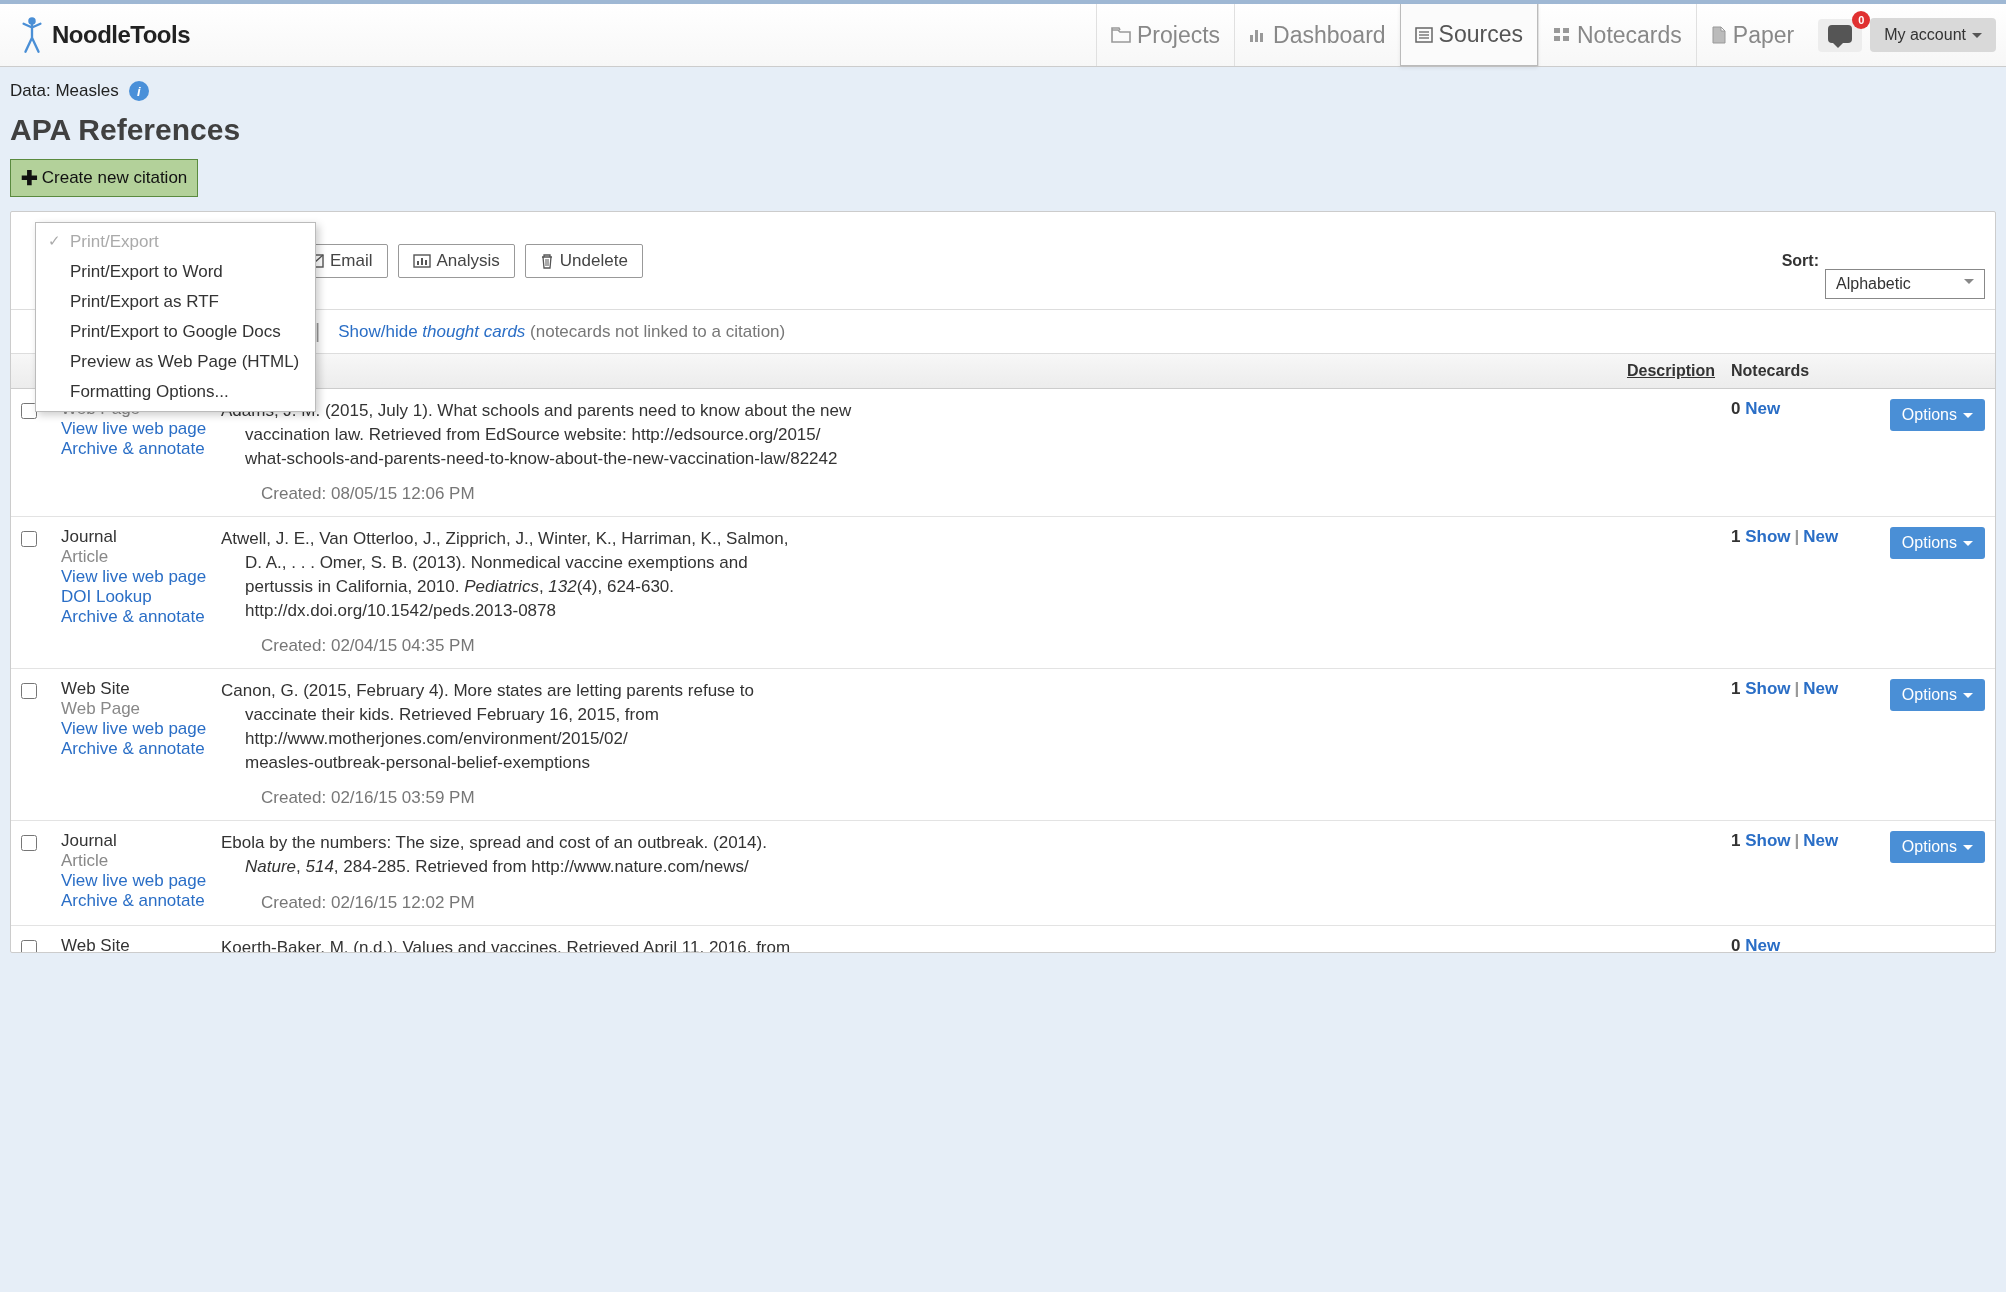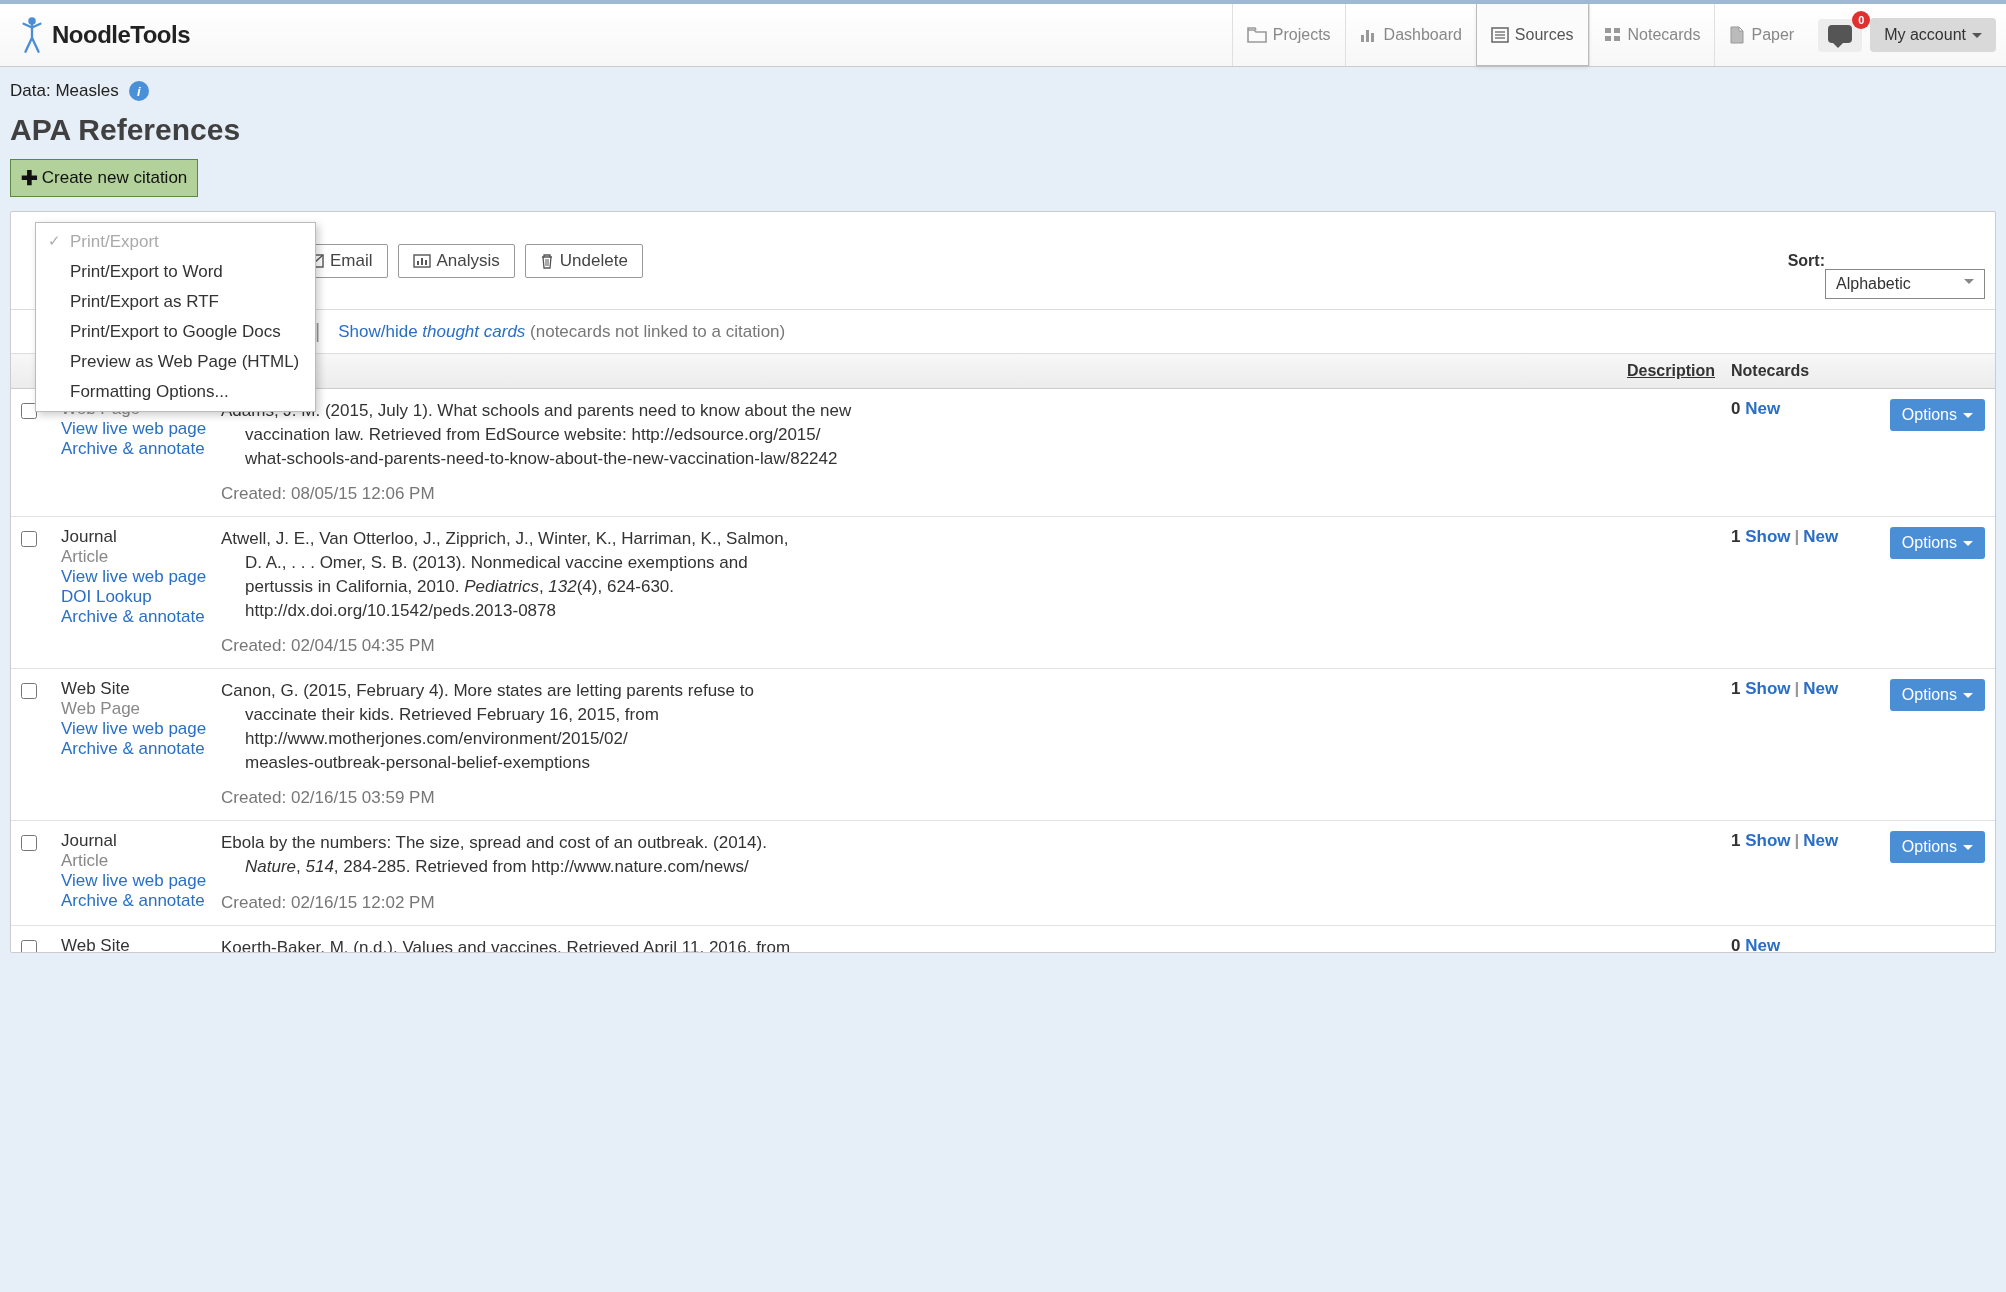--- a/index.html
+++ b/index.html
@@ -4,21 +4,21 @@
 <style>
 * { box-sizing: border-box; margin: 0; padding: 0; }
 body { font-family: "Helvetica Neue", Arial, sans-serif; background: #e6eef7; color: #333; font-size: 14px; }
 
 
 .topnav { background: #fff; background: linear-gradient(#fff,#f7f7f7); border-top: 4px solid #9fb8d4; border-bottom: 1px solid #ccc; display: flex; align-items: center; height: 67px; }
 .logo { display:flex; align-items:center; padding: 0 18px; }
 .logo svg { width: 28px; height: 44px; margin-right:6px; }
 .logo-text { font-size: 24px; font-weight: 600; color: #222; letter-spacing: -0.5px; }
 .nav-spacer { flex: 1; }
-.nav-item { display:flex; align-items:center; padding: 0 14px; height:100%; color:#888; cursor:pointer; border-left:1px solid #e0e0e0; font-size: 16px; }
+.nav-item { display:flex; align-items:center; padding: 0 14px; height:100%; color:#888; cursor:pointer; border-left:1px solid #e0e0e0; font-size: 23px; }
 .nav-item.active { color:#555; border:1px solid #bbb; border-top:none; background:#fbfbfb; box-shadow: 0 2px 4px rgba(0,0,0,0.08); }
 .nav-item .ico { margin-right:6px; display:inline-flex; }
 .nav-right { display:flex; align-items:center; padding: 0 10px; gap: 8px; }
 .chat-wrap { position:relative; background:#ededed; border-radius:4px; padding:6px 10px; cursor:pointer;}
 .chat-bubble { width:24px; height:18px; background:#555; border-radius:4px; position:relative; display:inline-block;}
 .chat-bubble::after { content:""; position:absolute; bottom:-5px; left:5px; border:5px solid transparent; border-top-color:#555; border-bottom:none;}
 .badge { position:absolute; top:-8px; right:-8px; background:#e03131; color:#fff; font-size:11px; font-weight:bold; border-radius:50%; width:18px; height:18px; display:flex; align-items:center; justify-content:center;}
 .acct-btn { background:#d9d9d9; border-radius:4px; padding:8px 14px; font-size:16px; color:#333; cursor:pointer; display:flex; align-items:center;}
 .caret { margin-left:6px; border:5px solid transparent; border-top-color:#555; transform:translateY(3px);}
 
@@ -30,21 +30,21 @@
 
 .create-btn { margin:4px 10px 14px; display:inline-flex; align-items:center; background:#b3d19a; border:1px solid #5a8a3f; padding:6px 10px; font-size:17px; color:#111; cursor:pointer; }
 .create-btn .plus { font-size:20px; font-weight:bold; margin-right:4px; }
 
 
 .panel { background:#fff; margin:0 10px 10px; border:1px solid #ccc; border-radius:2px; }
 
 .toolbar { display:flex; align-items:center; padding:10px; gap:10px; position:relative; }
 .tool-btn { border:1px solid #999; background:#fff; padding:6px 14px; font-size:17px; color:#444; cursor:pointer; display:inline-flex; align-items:center; border-radius:2px;}
 .tool-btn .ico { margin-right:6px; display:inline-flex;}
-.sort-wrap { margin-left:auto; display:flex; align-items:center; font-size:16px;}
+.sort-wrap { margin-left:auto; display:flex; align-items:center; gap:6px; font-size:16px;}
 .sort-label { font-weight:bold; }
 .sort-select { border:1px solid #888; padding:5px 36px 5px 10px; font-size:16px; position:relative; background:#fff; cursor:pointer; min-width:160px;margin-top:47px;}
 .sort-caret { position:absolute; right:10px; top:50%; transform:translateY(-50%); border:5px solid transparent; border-top-color:#888;}
 
 
 .dropdown { position:absolute; top:10px; left:24px; background:#fff; border:1px solid #bbb; box-shadow: 3px 3px 8px rgba(0,0,0,0.2); min-width:280px; padding:4px 0; z-index:10;}
 .dropdown-item { padding:5px 16px 5px 34px; font-size:17px; color:#333; cursor:pointer; position:relative;}
 .dropdown-item.checked::before { content:"✓"; position:absolute; left:12px; color:#aaa; font-size:15px;}
 .dropdown-item.checked { color:#aaa; }
 
@@ -67,21 +67,21 @@
 .row { display:flex; padding:10px; border-bottom:1px solid #e3e3e3; font-size:17px; align-items:flex-start;}
 .row .col-chk { width:40px; padding-top:4px;}
 .row input[type=checkbox] { width:16px; height:16px; cursor:pointer;}
 .row .col-src { width:160px; }
 .src-type { color:#333; }
 .src-sub { color:#888; }
 .src-links a { display:block; color:#2a6ec6; text-decoration:none; cursor:pointer;}
 .row .col-cite { flex:1; color:#333; line-height:1.4;}
 .cite-text { max-width:640px; }
 .cite-text .indent { padding-left:24px; display:block;}
-.created { color:#777; margin-top:12px;}
+.created { color:#777; margin-top:12px;margin-left:40px;}
 .row .col-desc { width:150px; }
 .row .col-note { width:160px; padding-left:16px; white-space:nowrap;}
 .note-count { color:#333; }
 .row .col-opt { width:110px; text-align:right;}
 .opt-btn { background:#4a8fd6; color:#fff; border:none; padding:7px 12px; font-size:16px; border-radius:3px; cursor:pointer; display:inline-flex; align-items:center;}
 .opt-btn .caret { border-top-color:#fff; margin-left:6px;}
 .sep { color:#999; margin:0 4px;}
 em { font-style: italic; }
 
 svg { display:block; }

